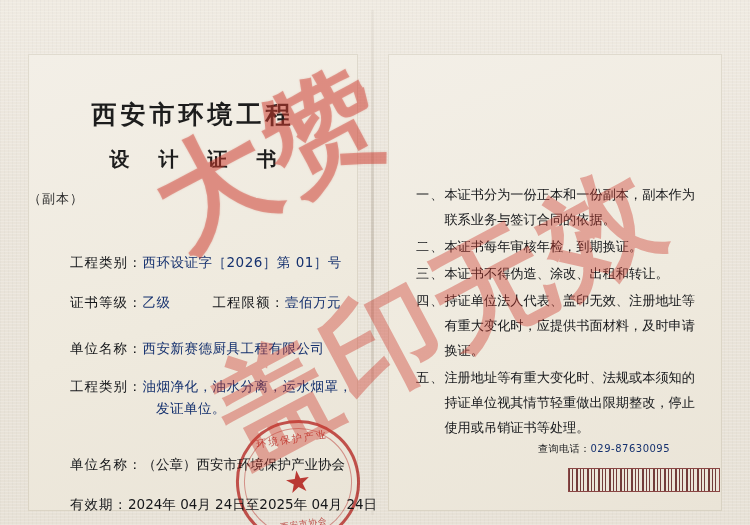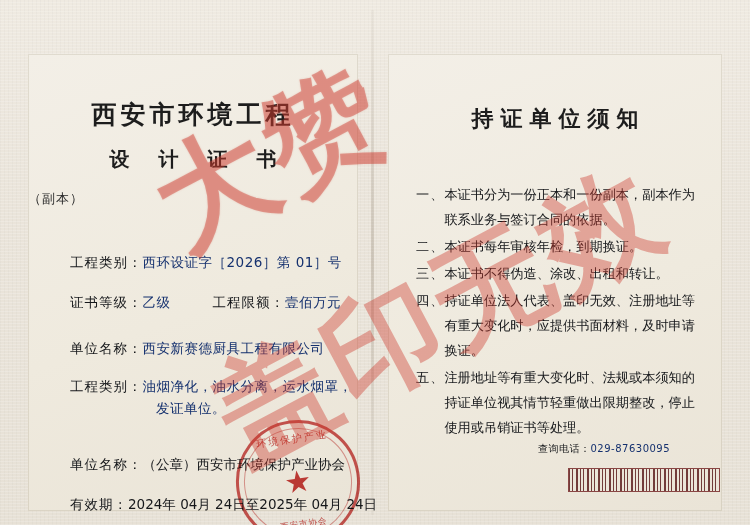--- a/index.html
+++ b/index.html
@@ -179,21 +179,20 @@
       <span class="ring"></span>
       <span class="arc">环境保护产业</span>
       <span class="star">★</span>
       <span class="arcb">西安市协会</span>
     </div>
   </div>
 
   <div class="spine"></div>
 
   <div class="page right">
-    <div class="r-title">持证单位须知</div>
 
     <div class="notes">
       <div class="note">
         <span class="num">一、</span>
         <span class="txt">本证书分为一份正本和一份副本，副本作为联系业务与签订合同的依据。</span>
       </div>
       <div class="note">
         <span class="num">二、</span>
         <span class="txt">本证书每年审核年检，到期换证。</span>
       </div>

